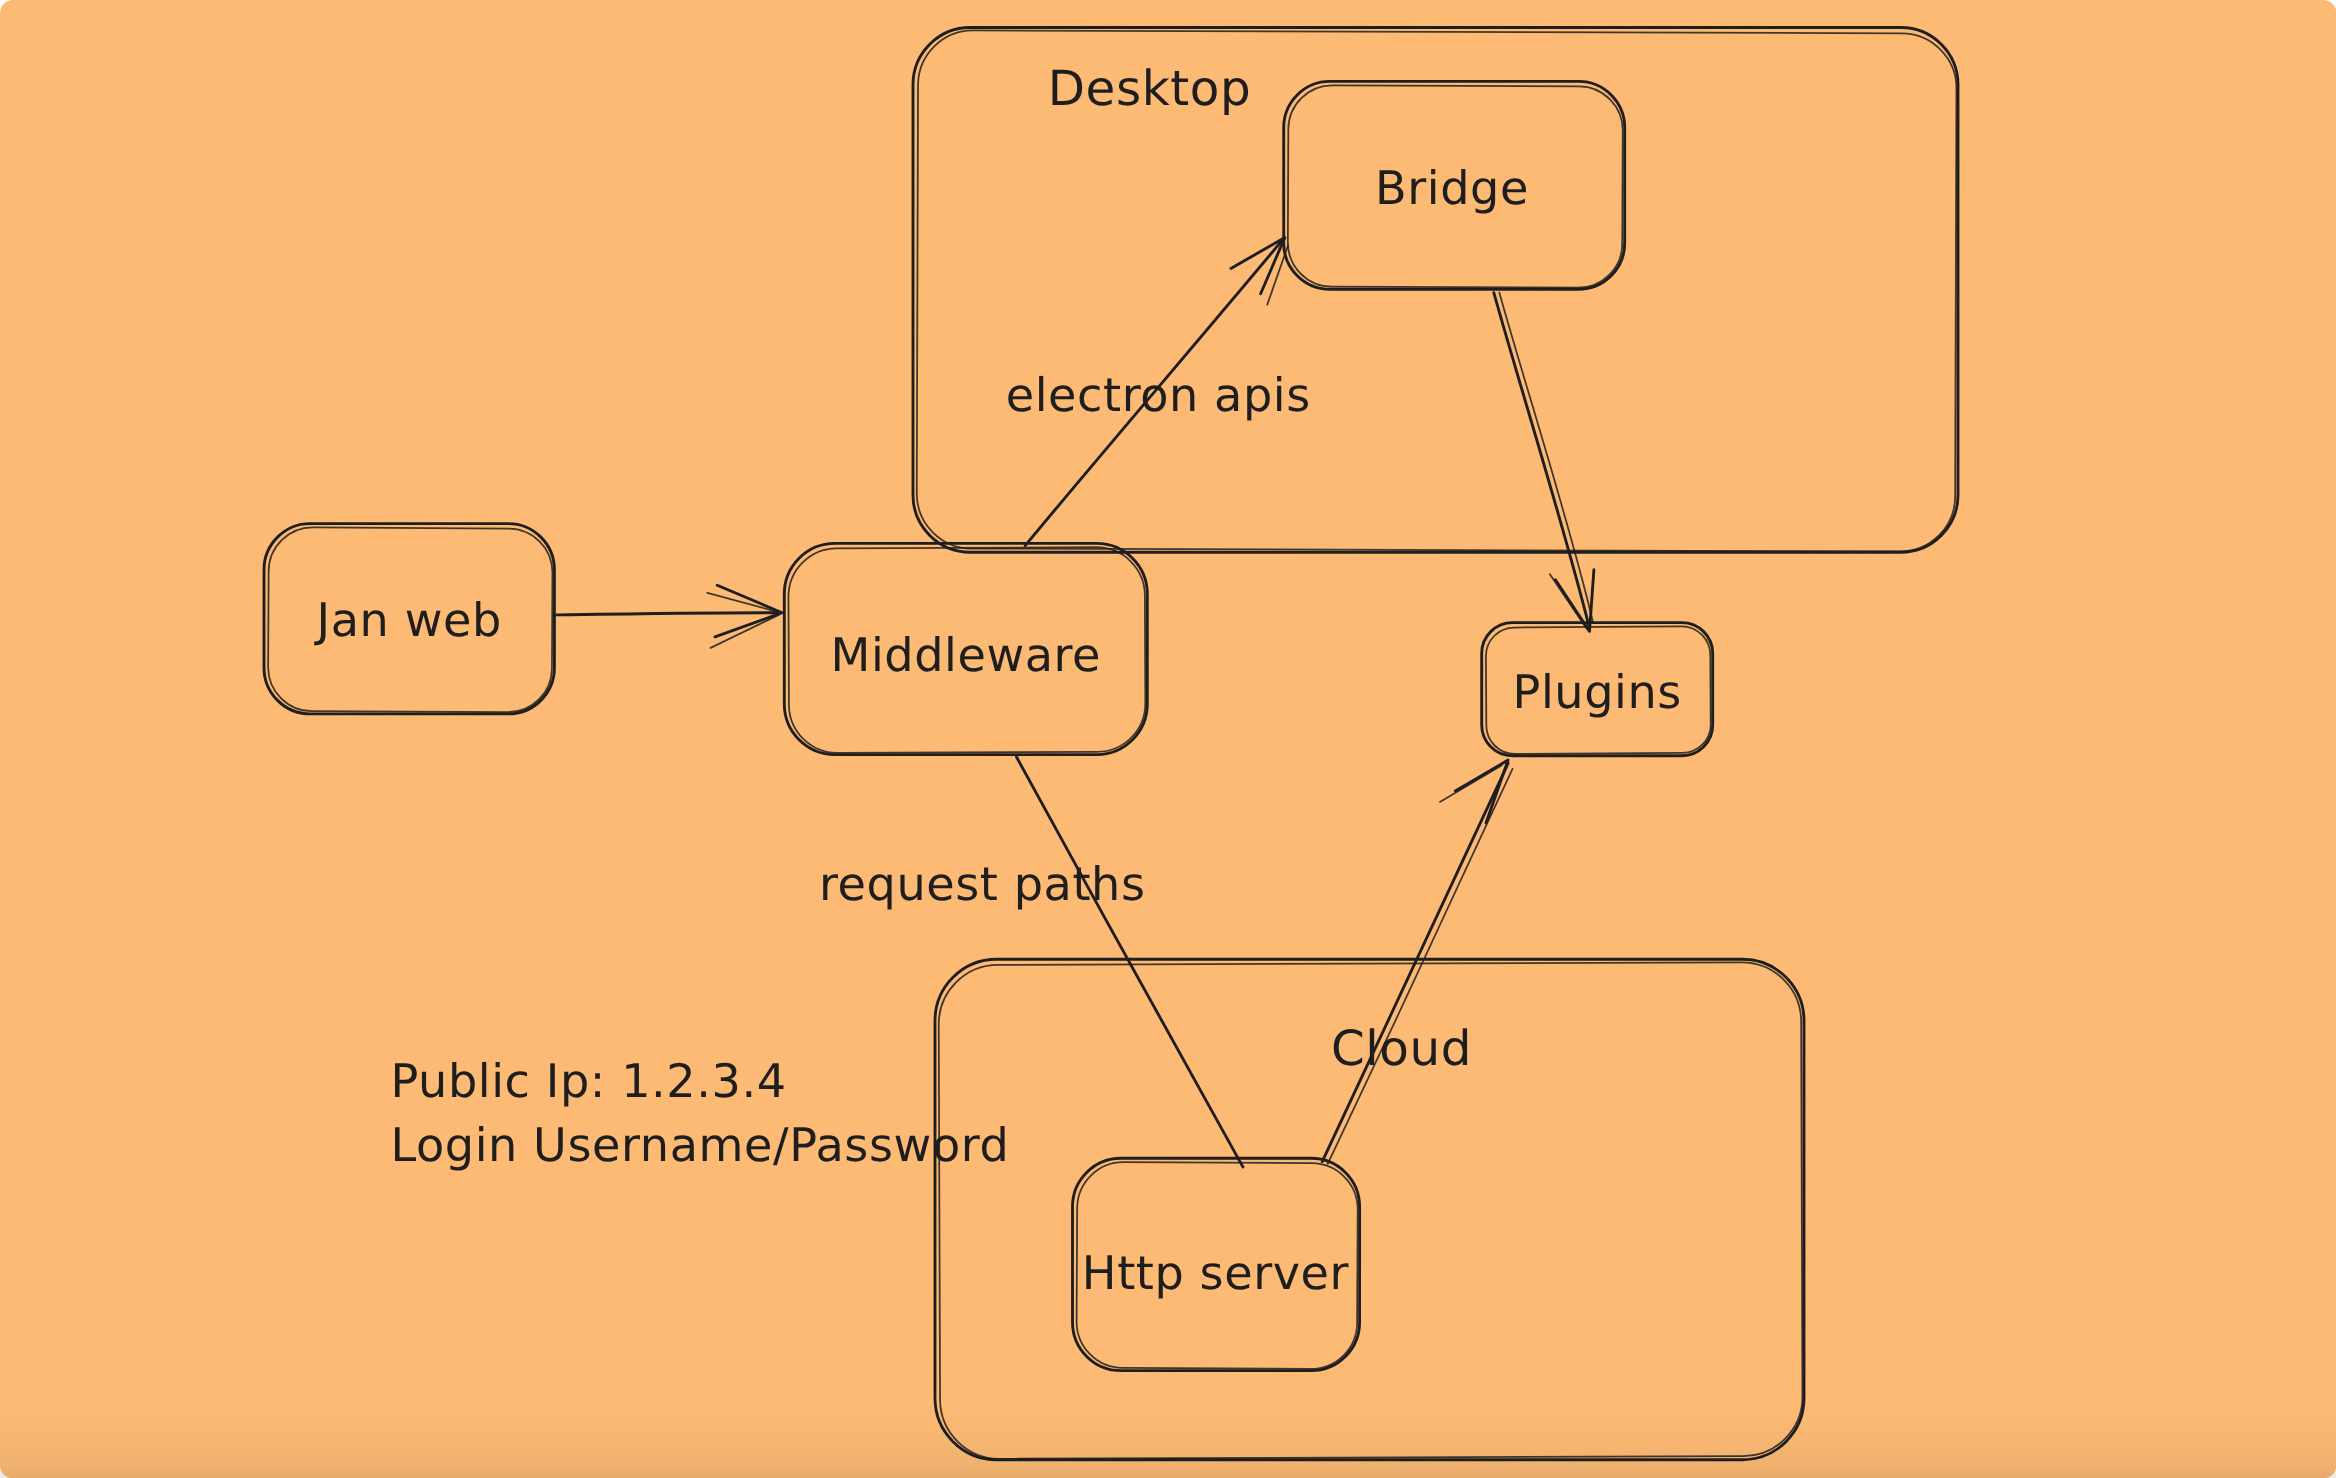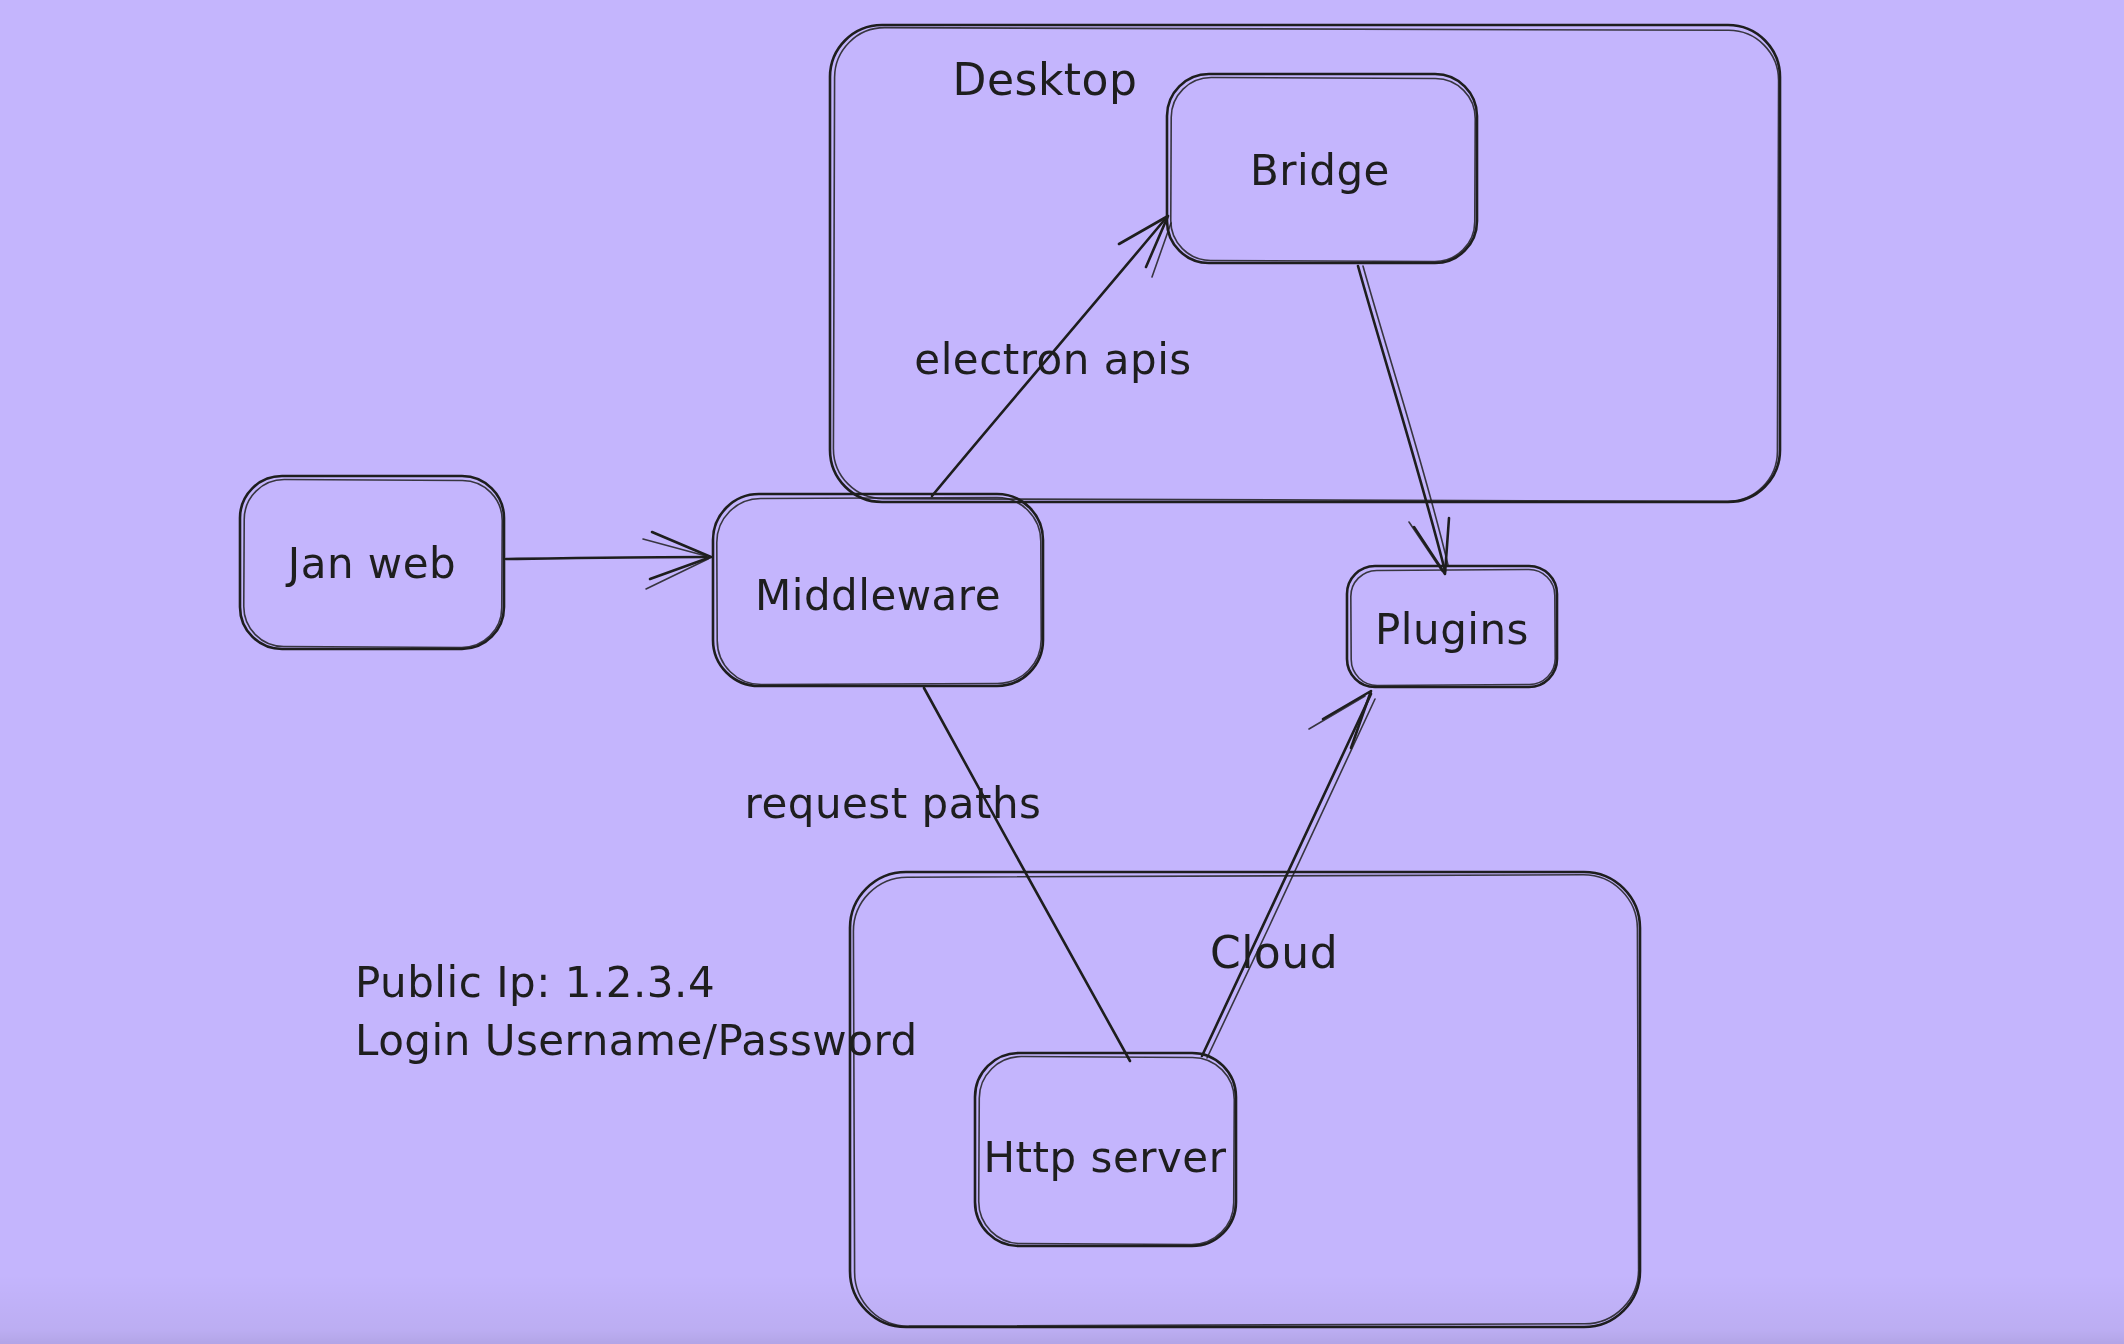--- a/index.html
+++ b/index.html
@@ -8,21 +8,22 @@
     background: #ffffff;
     width: 2124px;
     height: 1344px;
     overflow: hidden;
     font-family: "DejaVu Sans", sans-serif;
   }
   .stage {
     position: relative;
     width: 2124px;
     height: 1344px;
-    background: #c4b5fd;
+    background: #fdba74;
+    border-radius: 12px;
   }
   svg.diagram {
     position: absolute;
     left: 0;
     top: 0;
   }
   .ink {
     stroke: #1e1e1e;
     fill: none;
     stroke-width: 2.6;

